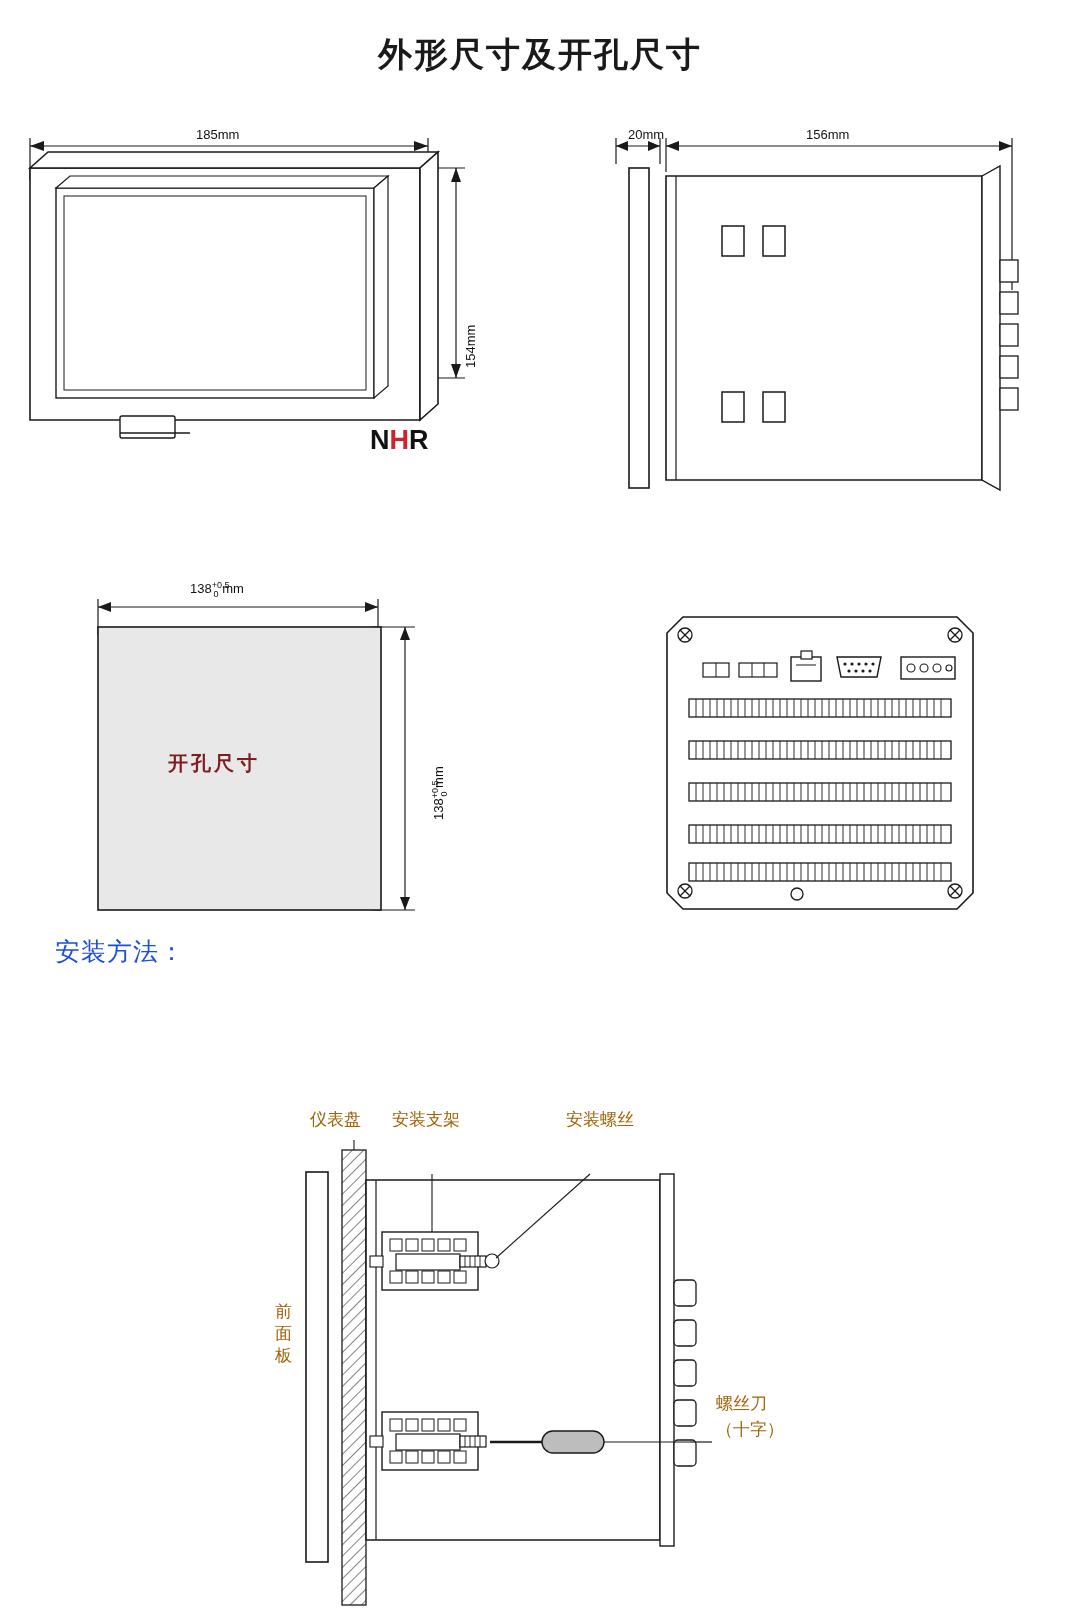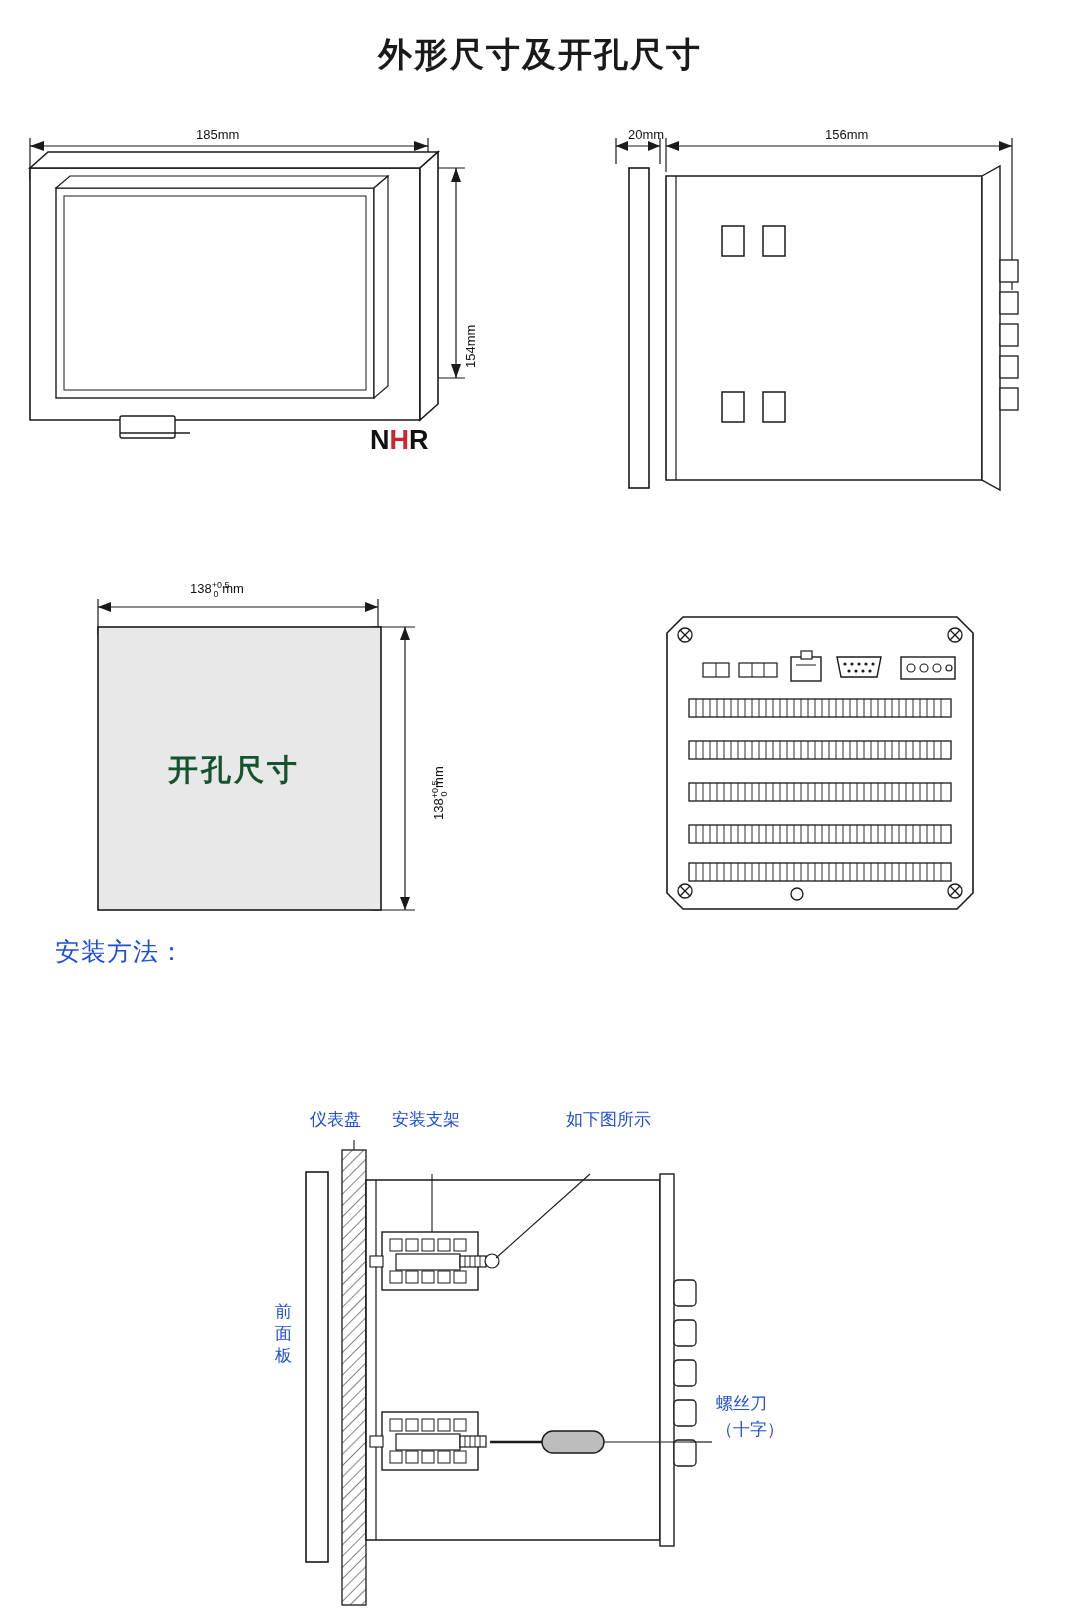--- a/index.html
+++ b/index.html
@@ -49,30 +49,30 @@
     left: 55px; top: 985px; width: 985px;
     font-size: 25px;
     line-height: 38px;
     text-indent: 50px;
   }
 
   .cut-box-label {
     position: absolute;
     font-family: "DejaVu Serif", serif;
     font-weight: bold;
-    font-size: 30px;
+    font-size: 20px;
     letter-spacing: 3px;
-    color: #14532d;
+    color: #7f1d1d;
   }
 
   .callout {
     position: absolute;
     font-family: "DejaVu Sans", serif;
     font-size: 17px;
-    color: #1d4ed8;
+    color: #a16207;
     white-space: nowrap;
   }
   .callout.stack { line-height: 22px; white-space: normal; width: 22px; text-align: right;}
 
   .nhr {
     position: absolute;
     font-family: "Liberation Sans", sans-serif;
     font-weight: bold;
     font-size: 27px;
     letter-spacing: 0px;
@@ -170,21 +170,21 @@
       <rect x="163" y="272" width="22" height="30" fill="#ffffff" stroke="#1a1a1a" stroke-width="1.5"></rect>
 
       <rect x="400" y="140" width="18" height="22" fill="#ffffff" stroke="#1a1a1a" stroke-width="1.3"></rect>
       <rect x="400" y="172" width="18" height="22" fill="#ffffff" stroke="#1a1a1a" stroke-width="1.3"></rect>
       <rect x="400" y="204" width="18" height="22" fill="#ffffff" stroke="#1a1a1a" stroke-width="1.3"></rect>
       <rect x="400" y="236" width="18" height="22" fill="#ffffff" stroke="#1a1a1a" stroke-width="1.3"></rect>
       <rect x="400" y="268" width="18" height="22" fill="#ffffff" stroke="#1a1a1a" stroke-width="1.3"></rect>
     </svg>
 
     <div class="dim-label" style="left:628px;top:127px;">20mm</div>
-    <div class="dim-label" style="left:806px;top:127px;margin-left:19px;">156mm</div>
+    <div class="dim-label" style="left:806px;top:127px;">156mm</div>
   </div>
 
   <div>
     <svg width="420" height="360" style="position:absolute;left:60px;top:575px;">
 
       <g stroke="#1a1a1a" stroke-width="1.2" fill="none">
         <line x1="38" y1="32" x2="318" y2="32"></line>
         <line x1="38" y1="24" x2="38" y2="60"></line>
         <line x1="318" y1="24" x2="318" y2="60"></line>
       </g>
@@ -537,19 +537,19 @@
       </g>
       <line x1="430" y1="302" x2="452" y2="302" stroke="#1a1a1a" stroke-width="1.2"></line>
 
       <line x1="172" y1="92" x2="172" y2="34" stroke="#1a1a1a" stroke-width="1.1"></line>
       <line x1="94" y1="10" x2="94" y2="-2" stroke="#1a1a1a" stroke-width="1.1"></line>
       <line x1="236" y1="118" x2="330" y2="34" stroke="#1a1a1a" stroke-width="1.1"></line>
     </svg>
 
     <div class="callout" style="left:310px;top:1108px;">仪表盘</div>
     <div class="callout" style="left:392px;top:1108px;">安装支架</div>
-    <div class="callout" style="left:566px;top:1108px;">如下图所示</div>
+    <div class="callout" style="left:566px;top:1108px;">安装螺丝</div>
     <div class="callout stack" style="left:270px;top:1300px;">前面板</div>
     <div class="callout" style="left:716px;top:1392px;">螺丝刀</div>
     <div class="callout" style="left:716px;top:1418px;">（十字）</div>
   </div>
 
 </div>
 
 </body></html>

